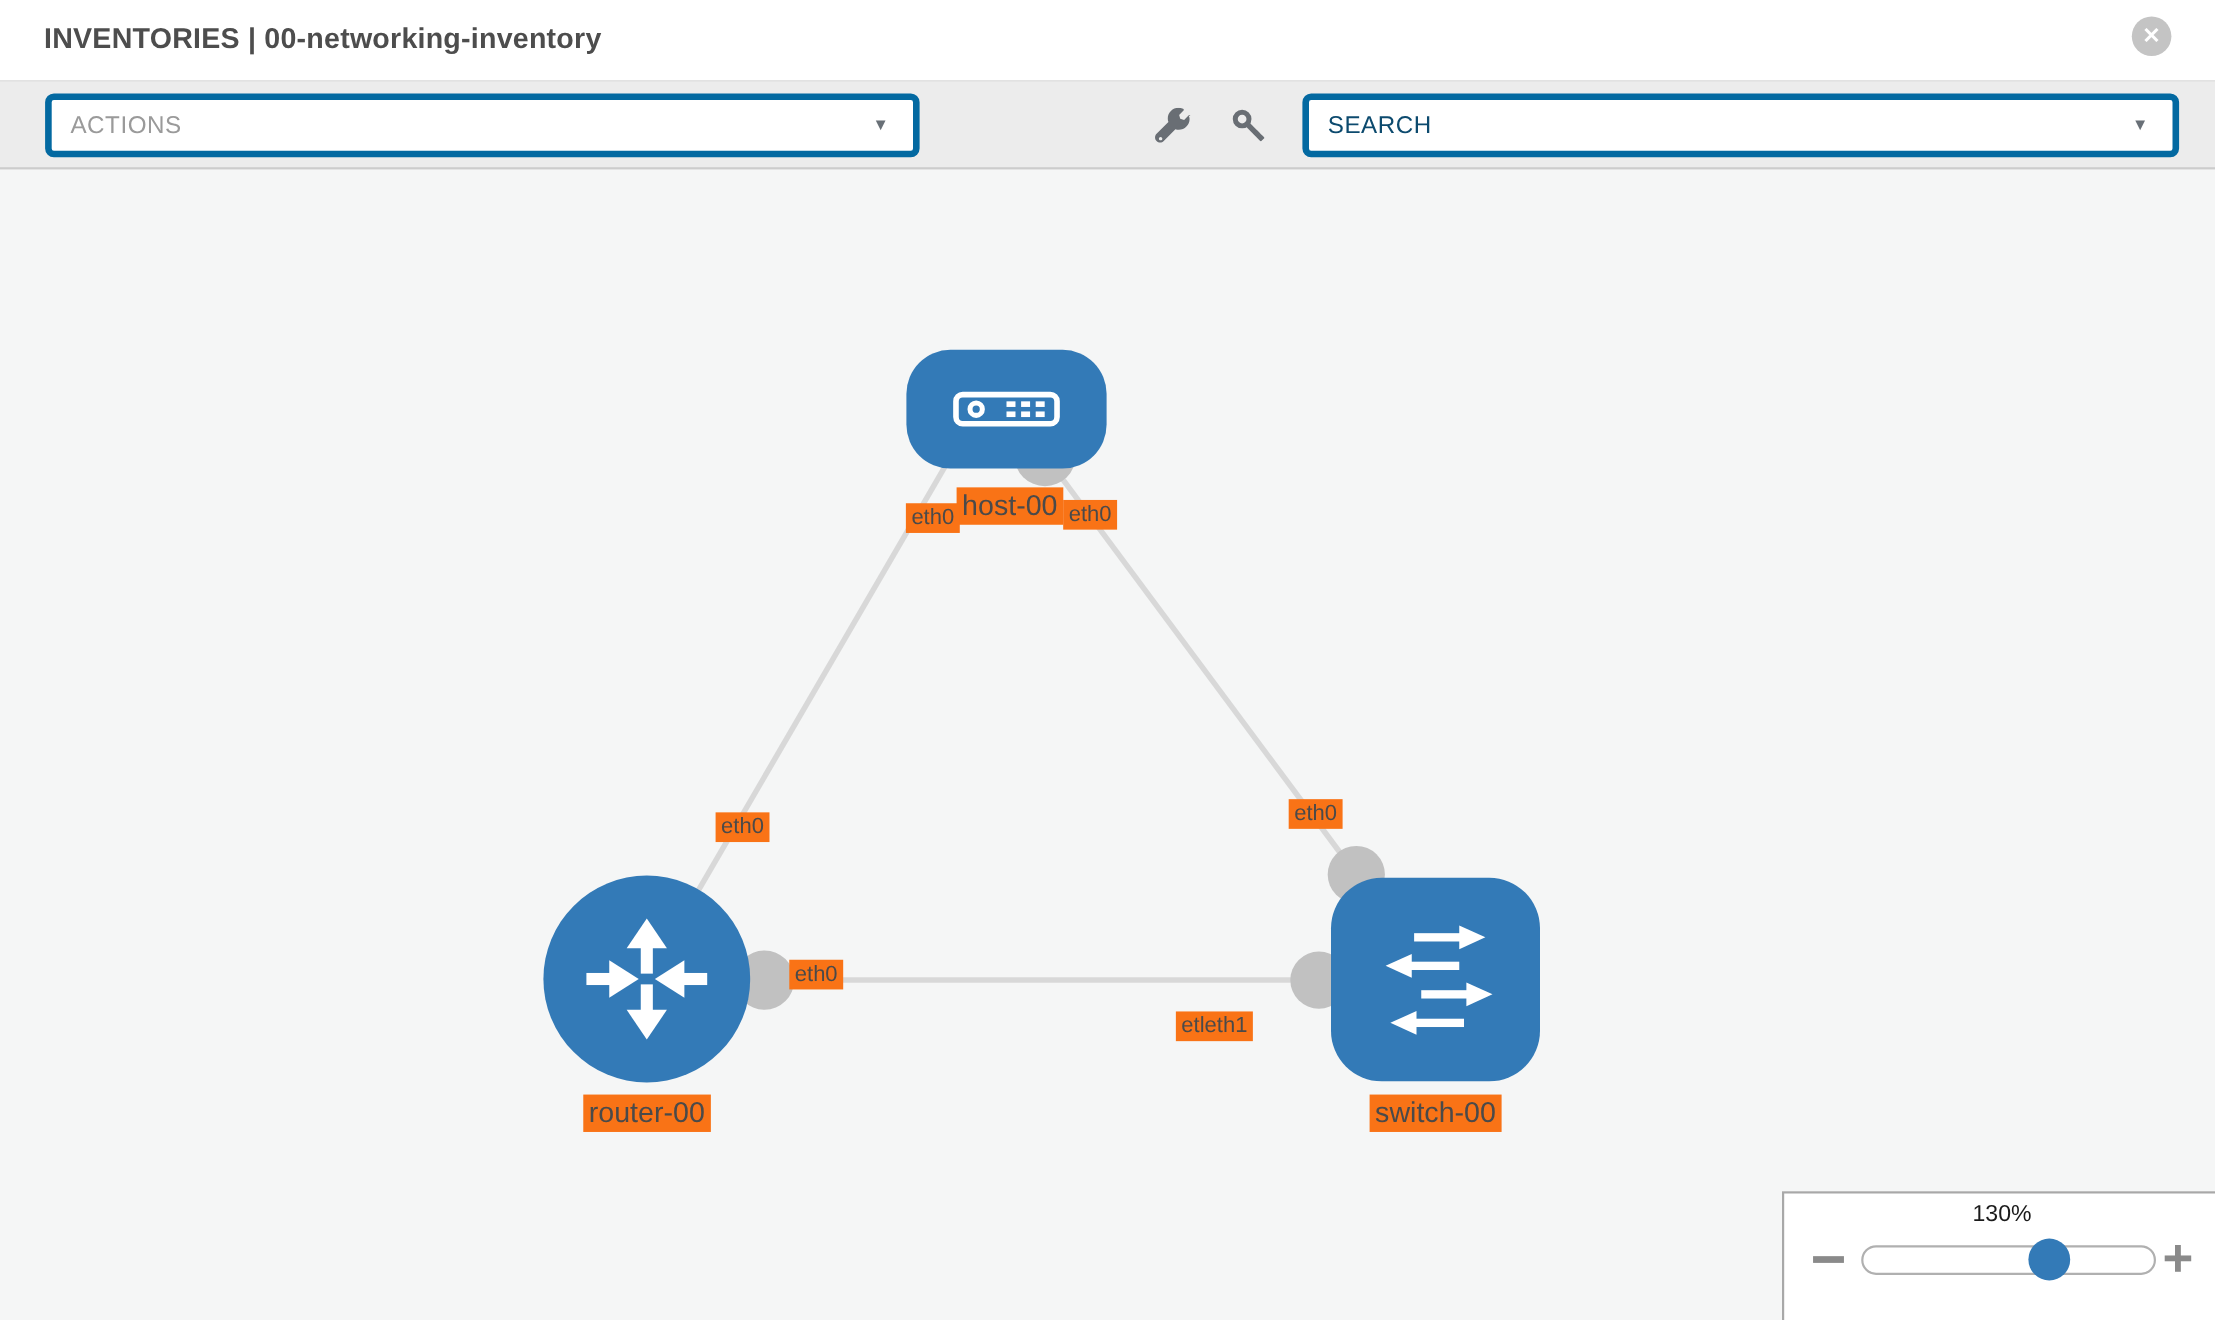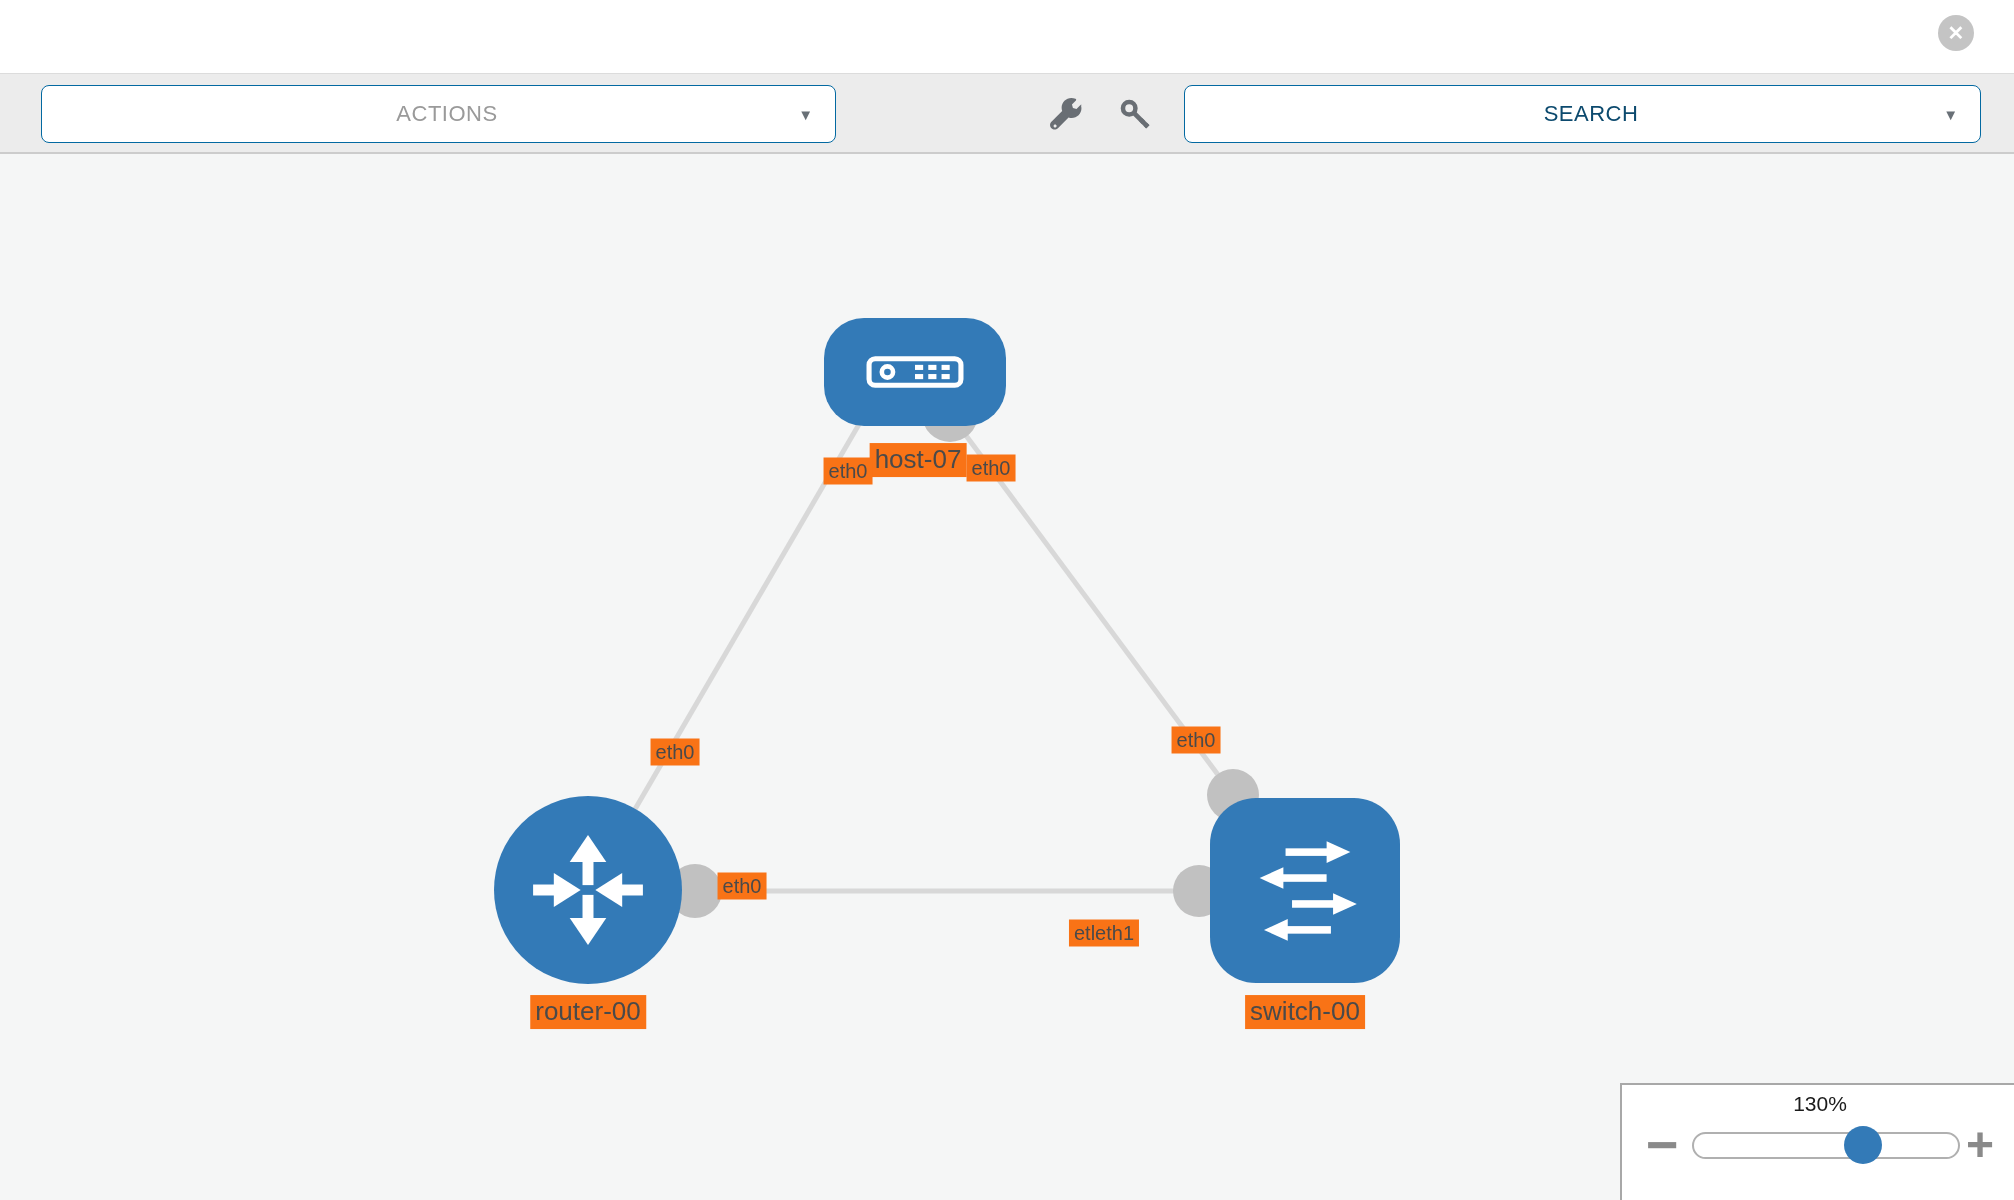--- a/index.html
+++ b/index.html
@@ -30,22 +30,22 @@
   
   .toolbar {
     position: absolute; top: 73px; left: 0; width: 2014px; height: 81px;
     background: #ececec;
     border-top: 1px solid #dcdcdc;
     border-bottom: 2px solid #cccccc;
     z-index: 10;
   }
   .select-box {
     position: absolute; top: 11px; height: 58px;
-    background: #ffffff; border: 1px solid #0369a1; border-radius: 8px;
-    display: flex; align-items: center; justify-content: center;
+    background: #ffffff; border: 6px solid #0369a1; border-radius: 8px;
+    display: flex; align-items: center;
   }
   .select-box .select-label {
     padding-left: 17px; font-size: 22px; letter-spacing: 0.5px;
   }
   .actions-select { left: 41px; width: 795px; }
   .actions-select .select-label { color: #9a9a9a; }
   .search-select { left: 1184px; width: 797px; }
   .search-select .select-label { color: #0c4a6e; }
   .caret {
     position: absolute; right: 22px; top: 50%; transform: translateY(-50%);
@@ -158,33 +158,34 @@
         <polygon points="8,38 30,28 30,48"></polygon>
         <rect x="28" y="34.5" width="42" height="7"></rect>
         <rect x="38" y="58.5" width="42" height="7"></rect>
         <polygon points="98,62 76,52 76,72"></polygon>
         <polygon points="12,86 34,76 34,96"></polygon>
         <rect x="32" y="82.5" width="42" height="7"></rect>
       </g>
     </svg>
   </div>
 
-  <div class="graph-label node-label" style="left:918px; top:306px;">host-07</div>
+  <div class="graph-label node-label" style="left:918px; top:306px;">host-00</div>
   <div class="graph-label node-label" style="left:588px; top:858px;text-align:right;">router-00</div>
   <div class="graph-label node-label" style="left:1305px; top:858px;">switch-00</div>
 
   <div class="graph-label if-label" style="left:848px;  top:317px;">eth0</div>
   <div class="graph-label if-label" style="left:991px;  top:314px;">eth0</div>
   <div class="graph-label if-label" style="left:675px;  top:598px;">eth0</div>
   <div class="graph-label if-label" style="left:1196px; top:586px;">eth0</div>
   <div class="graph-label if-label" style="left:742px;  top:732px;">eth0</div>
   <div class="graph-label if-label" style="left:1104px; top:736px;margin-top:43px;">etleth1</div>
 </div>
 
 <div class="app-header">
+  <div class="page-title">INVENTORIES | 00-networking-inventory</div>
   <div class="close-btn">
     <span>✕</span>
   </div>
 </div>
 
 <div class="toolbar">
   <div class="select-box actions-select">
     <span class="select-label">ACTIONS</span>
     <span class="caret">▼</span>
   </div>

